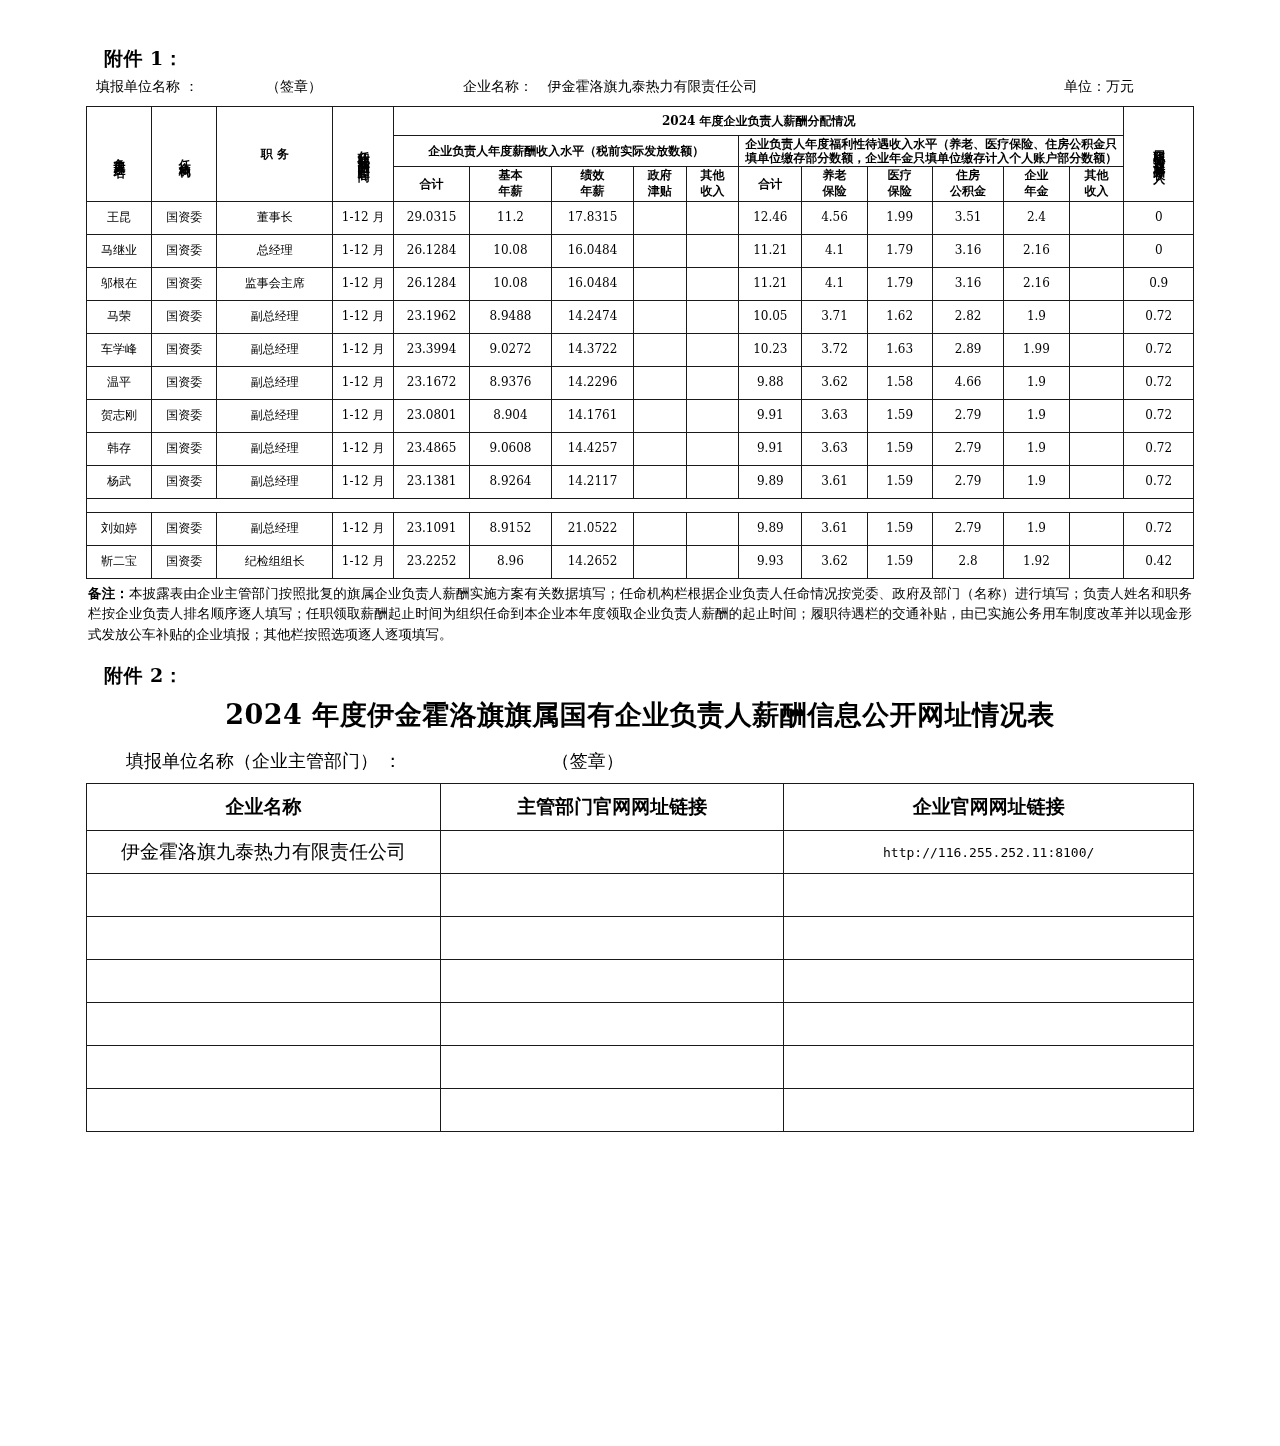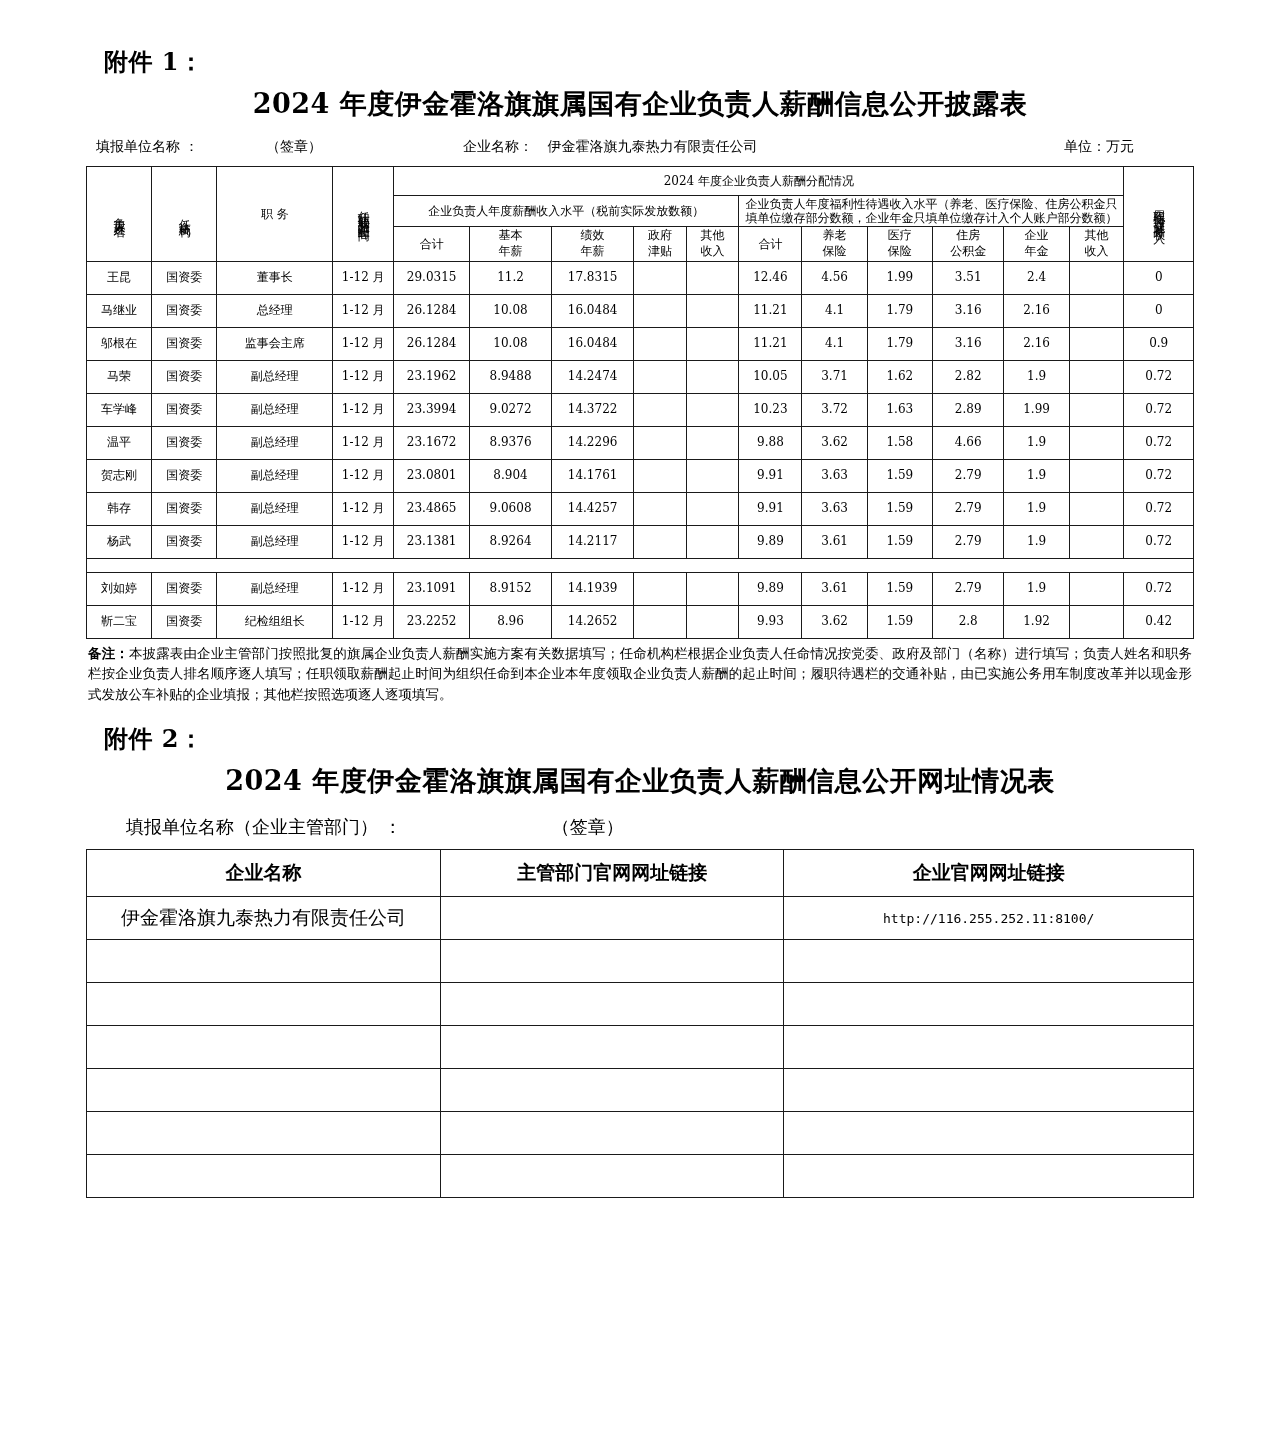--- a/index.html
+++ b/index.html
@@ -13,21 +13,21 @@
     font-family: "DejaVu Sans", "Liberation Sans", sans-serif;
     color: #000000;
     position: relative;
   }
   .page {
     width: 1280px;
     box-sizing: border-box;
     padding: 46px 86px 20px 86px;
   }
   .attach-label {
-    font-size: 24px;
+    font-size: 19px;
     font-weight: 600;
     letter-spacing: 0.5px;
     margin: 0 0 6px 18px;
     font-family: "DejaVu Serif", "Liberation Serif", serif;
   }
   .doc-title {
     text-align: center;
     font-size: 27px;
     font-weight: 700;
     font-family: "DejaVu Serif", "Liberation Serif", serif;
@@ -56,21 +56,21 @@
     border: 1px solid #1a1a1a;
     text-align: center;
     vertical-align: middle;
     font-family: "DejaVu Serif", "Liberation Serif", serif;
     font-size: 12px;
     padding: 1px 1px;
     line-height: 1.18;
     word-break: break-all;
   }
   table.grid th {
-    font-weight: 400;
+    font-weight: 700;
   }
   .vert {
     writing-mode: vertical-rl;
     text-orientation: upright;
     letter-spacing: 2px;
     display: inline-block;
     line-height: 1.25;
   }
   .h-top { height: 26px; }
   .hdr-group { font-size: 12.5px; }
@@ -133,21 +133,20 @@
     text-align: justify;
     text-indent: 2em;
   }
 </style>
 </head>
 <body>
 
 <div class="page">
 
   <div class="attach-label">附件 1：</div>
-  <div class="doc-title">2024 年度伊金霍洛旗旗属国有企业负责人薪酬信息公开披露表</div>
 
   <div class="meta-row">
     <span class="meta-unitname">填报单位名称 ：</span>
     <span class="meta-seal">（签章）</span>
     <span class="meta-corp">
       <span>企业名称：</span>
       <span class="corp-name">伊金霍洛旗九泰热力有限责任公司</span>
     </span>
     <span class="meta-unit">单位：万元</span>
   </div>
@@ -365,21 +364,21 @@
       <tr class="spacer-row">
         <td colspan="16"></td>
       </tr>
       <tr class="data-row">
         <td>刘如婷</td>
         <td>国资委</td>
         <td>副总经理</td>
         <td>1-12 月</td>
         <td>23.1091</td>
         <td>8.9152</td>
-        <td>14.1939</td>
+        <td>21.0522</td>
         <td></td>
         <td></td>
         <td>9.89</td>
         <td>3.61</td>
         <td>1.59</td>
         <td>2.79</td>
         <td>1.9</td>
         <td></td>
         <td>0.72</td>
       </tr>

